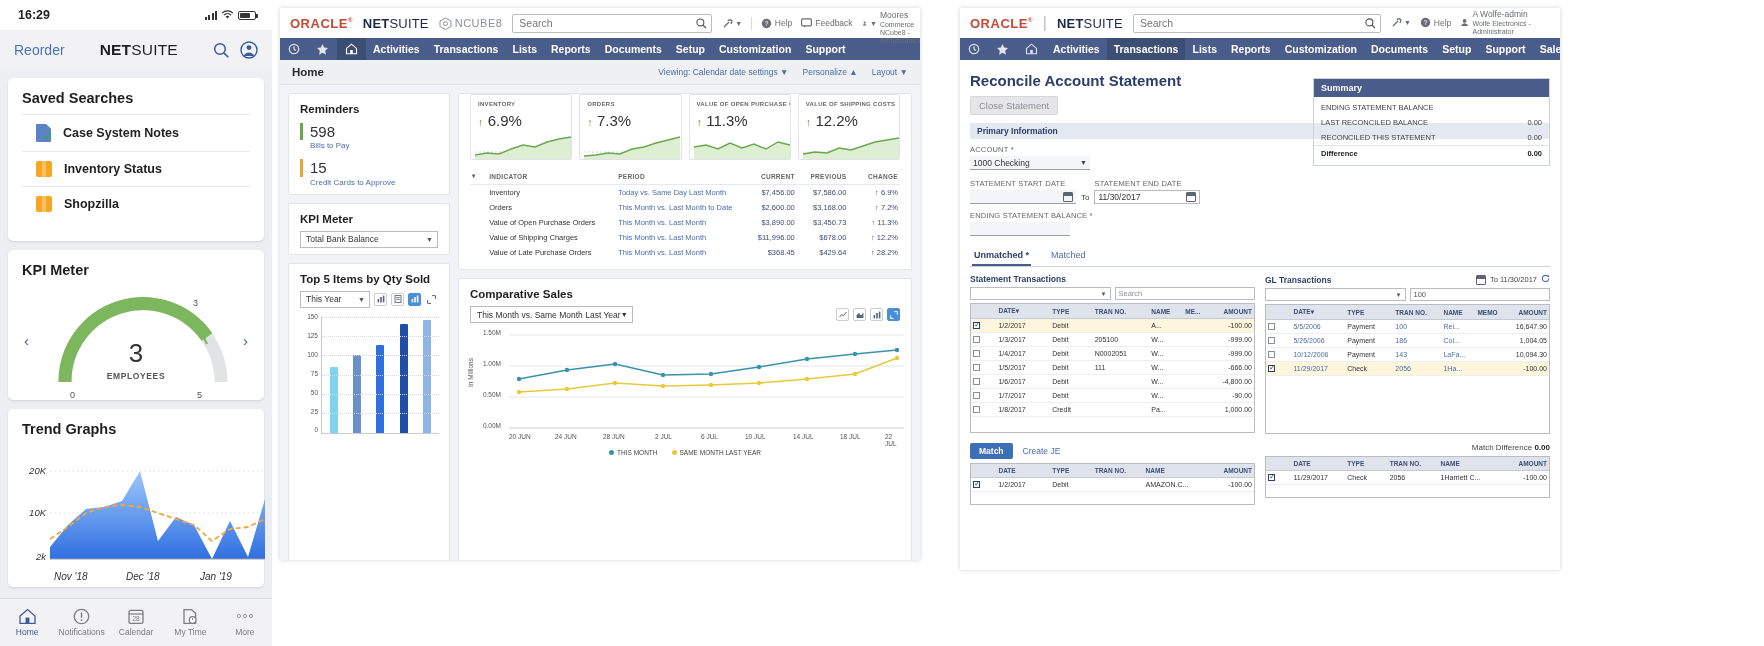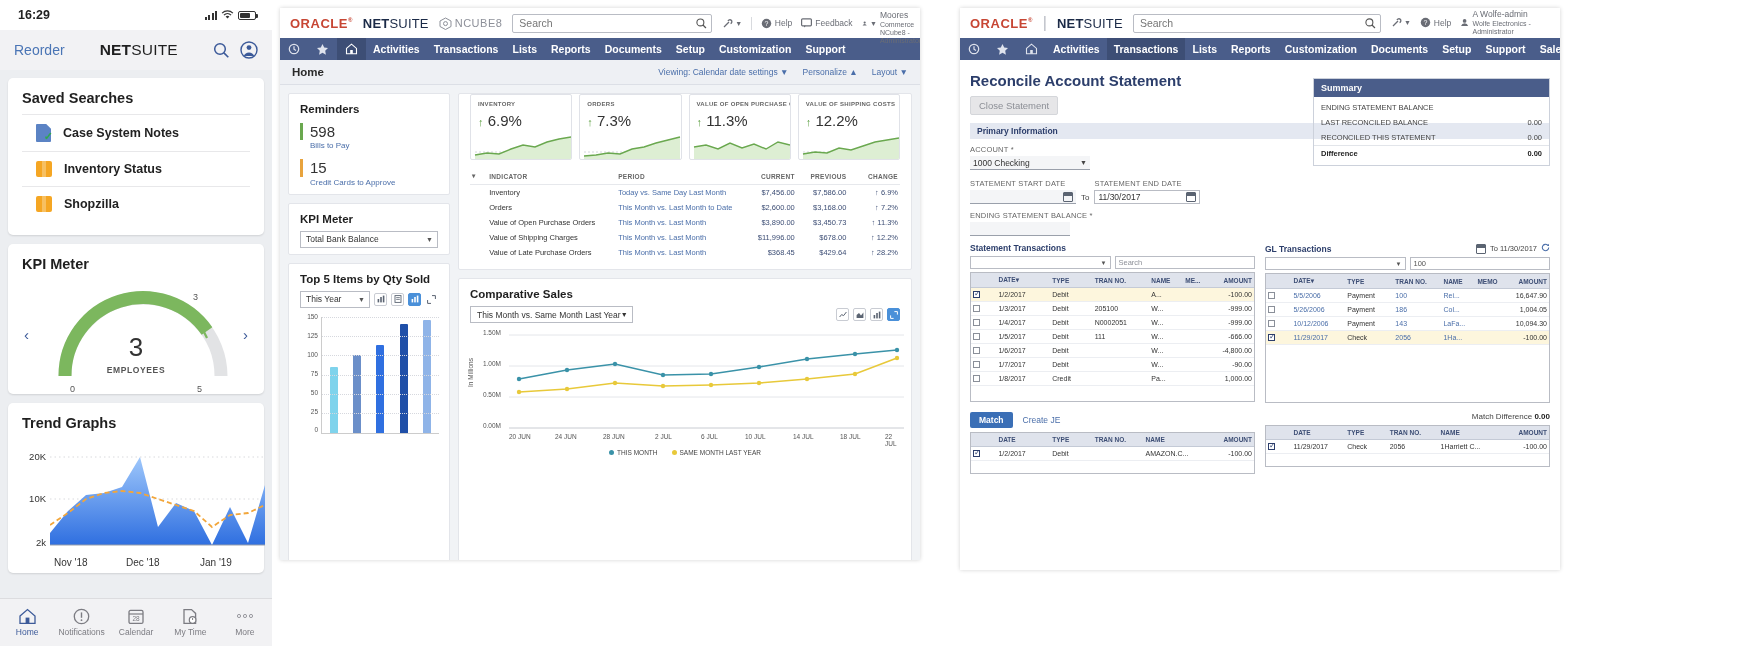--- a/index.html
+++ b/index.html
@@ -40,21 +40,21 @@
   .ic-box { width: 16px; height: 16px; background: #f5a623; border-radius: 2px; position: relative; }
   .ic-box::before{content:'';position:absolute;left:6px;top:0;width:4px;height:16px;background:#f7c062;}
   .gauge-wrap { position: relative; height: 112px; margin: 2px 10px 6px; }
   .gauge-side { position:absolute; top:44px; color:#3c5a99; font-size:15px; }
   .gauge-center { position:absolute; left:0; right:0; top:50px; text-align:center; }
   .gauge-num { font-size: 26px; color: #333; font-weight: 300; }
   .gauge-lbl { font-size: 8.5px; letter-spacing: .6px; color: #555; font-weight: bold; margin-top:2px;}
   .gauge-min { position:absolute; left:52px; bottom:0px; font-size:9px; color:#555; }
   .gauge-max { position:absolute; right:52px; bottom:0px; font-size:9px; color:#555; }
   .gauge-tick { position:absolute; font-size:9px; color:#555; }
-  .trend { height: 122px; margin: 12px 10px 10px; position: relative; }
+  .trend { height: 122px; margin: 20px 10px 10px; position: relative; font-style: italic; }
   .trend-y { position: absolute; left: 0; top: 0; bottom: 18px; width: 30px; }
   .trend-y span { position: absolute; right: 2px; font-size: 9.5px; color: #333; }
   .trend-x { position: absolute; left: 30px; right: 0; bottom: 0; height: 16px; }
   .trend-x span { position: absolute; font-size: 10px; color: #333; font-weight: 500;}
   .m-tabbar { position: absolute; bottom: 0; left: 0; width: 272px; height: 48px; background: #f2f2f4;
     display: flex; align-items: center; border-top: 1px solid #dcdcdf; }
   .m-tab { flex: 1; text-align: center; color: #7c7c82; }
   .m-tab .tl { font-size: 8.5px; margin-top: 2px; display:block; }
   .m-tab.active { color: #3c5a99; }
   .m-tab svg { display: block; margin: 0 auto; }
@@ -252,21 +252,21 @@
           <span class="ic-doc">
               <span class="p"></span>
               <span class="chk">✓</span>
             </span>
           <span class="m-row-label">Case System Notes</span>
         </div>
         <div class="m-row">
           <span class="ic-box"></span>
           <span class="m-row-label">Inventory Status</span>
         </div>
-        <div class="m-row" style="padding-bottom:23px">
+        <div class="m-row" style="padding-bottom:29px">
           <span class="ic-box"></span>
           <span class="m-row-label">Shopzilla</span>
         </div>
       </div>
 
       <div class="m-card">
         <div class="m-card-title">KPI Meter</div>
         <div class="gauge-wrap">
           <span class="gauge-side" style="left:6px">‹</span>
           <span class="gauge-side" style="right:6px">›</span>
@@ -856,20 +856,24 @@
             <span>RECONCILED THIS STATEMENT</span>
             <span>0.00</span>
           </div>
           <div class="summary-row bold">
             <span>Difference</span>
             <span>0.00</span>
           </div>
         </div>
       </div>
 
+      <div class="r-tabs">
+        <span class="r-tab active">Unmatched *</span>
+        <span class="r-tab">Matched</span>
+      </div>
 
       <div class="r-two">
 
         <div class="r-half">
           <div class="r-half-h">
               <span>Statement Transactions</span>
             </div>
           <div class="r-ctlrow">
             <span class="r-ctl" style="flex:1">
               <span></span>

